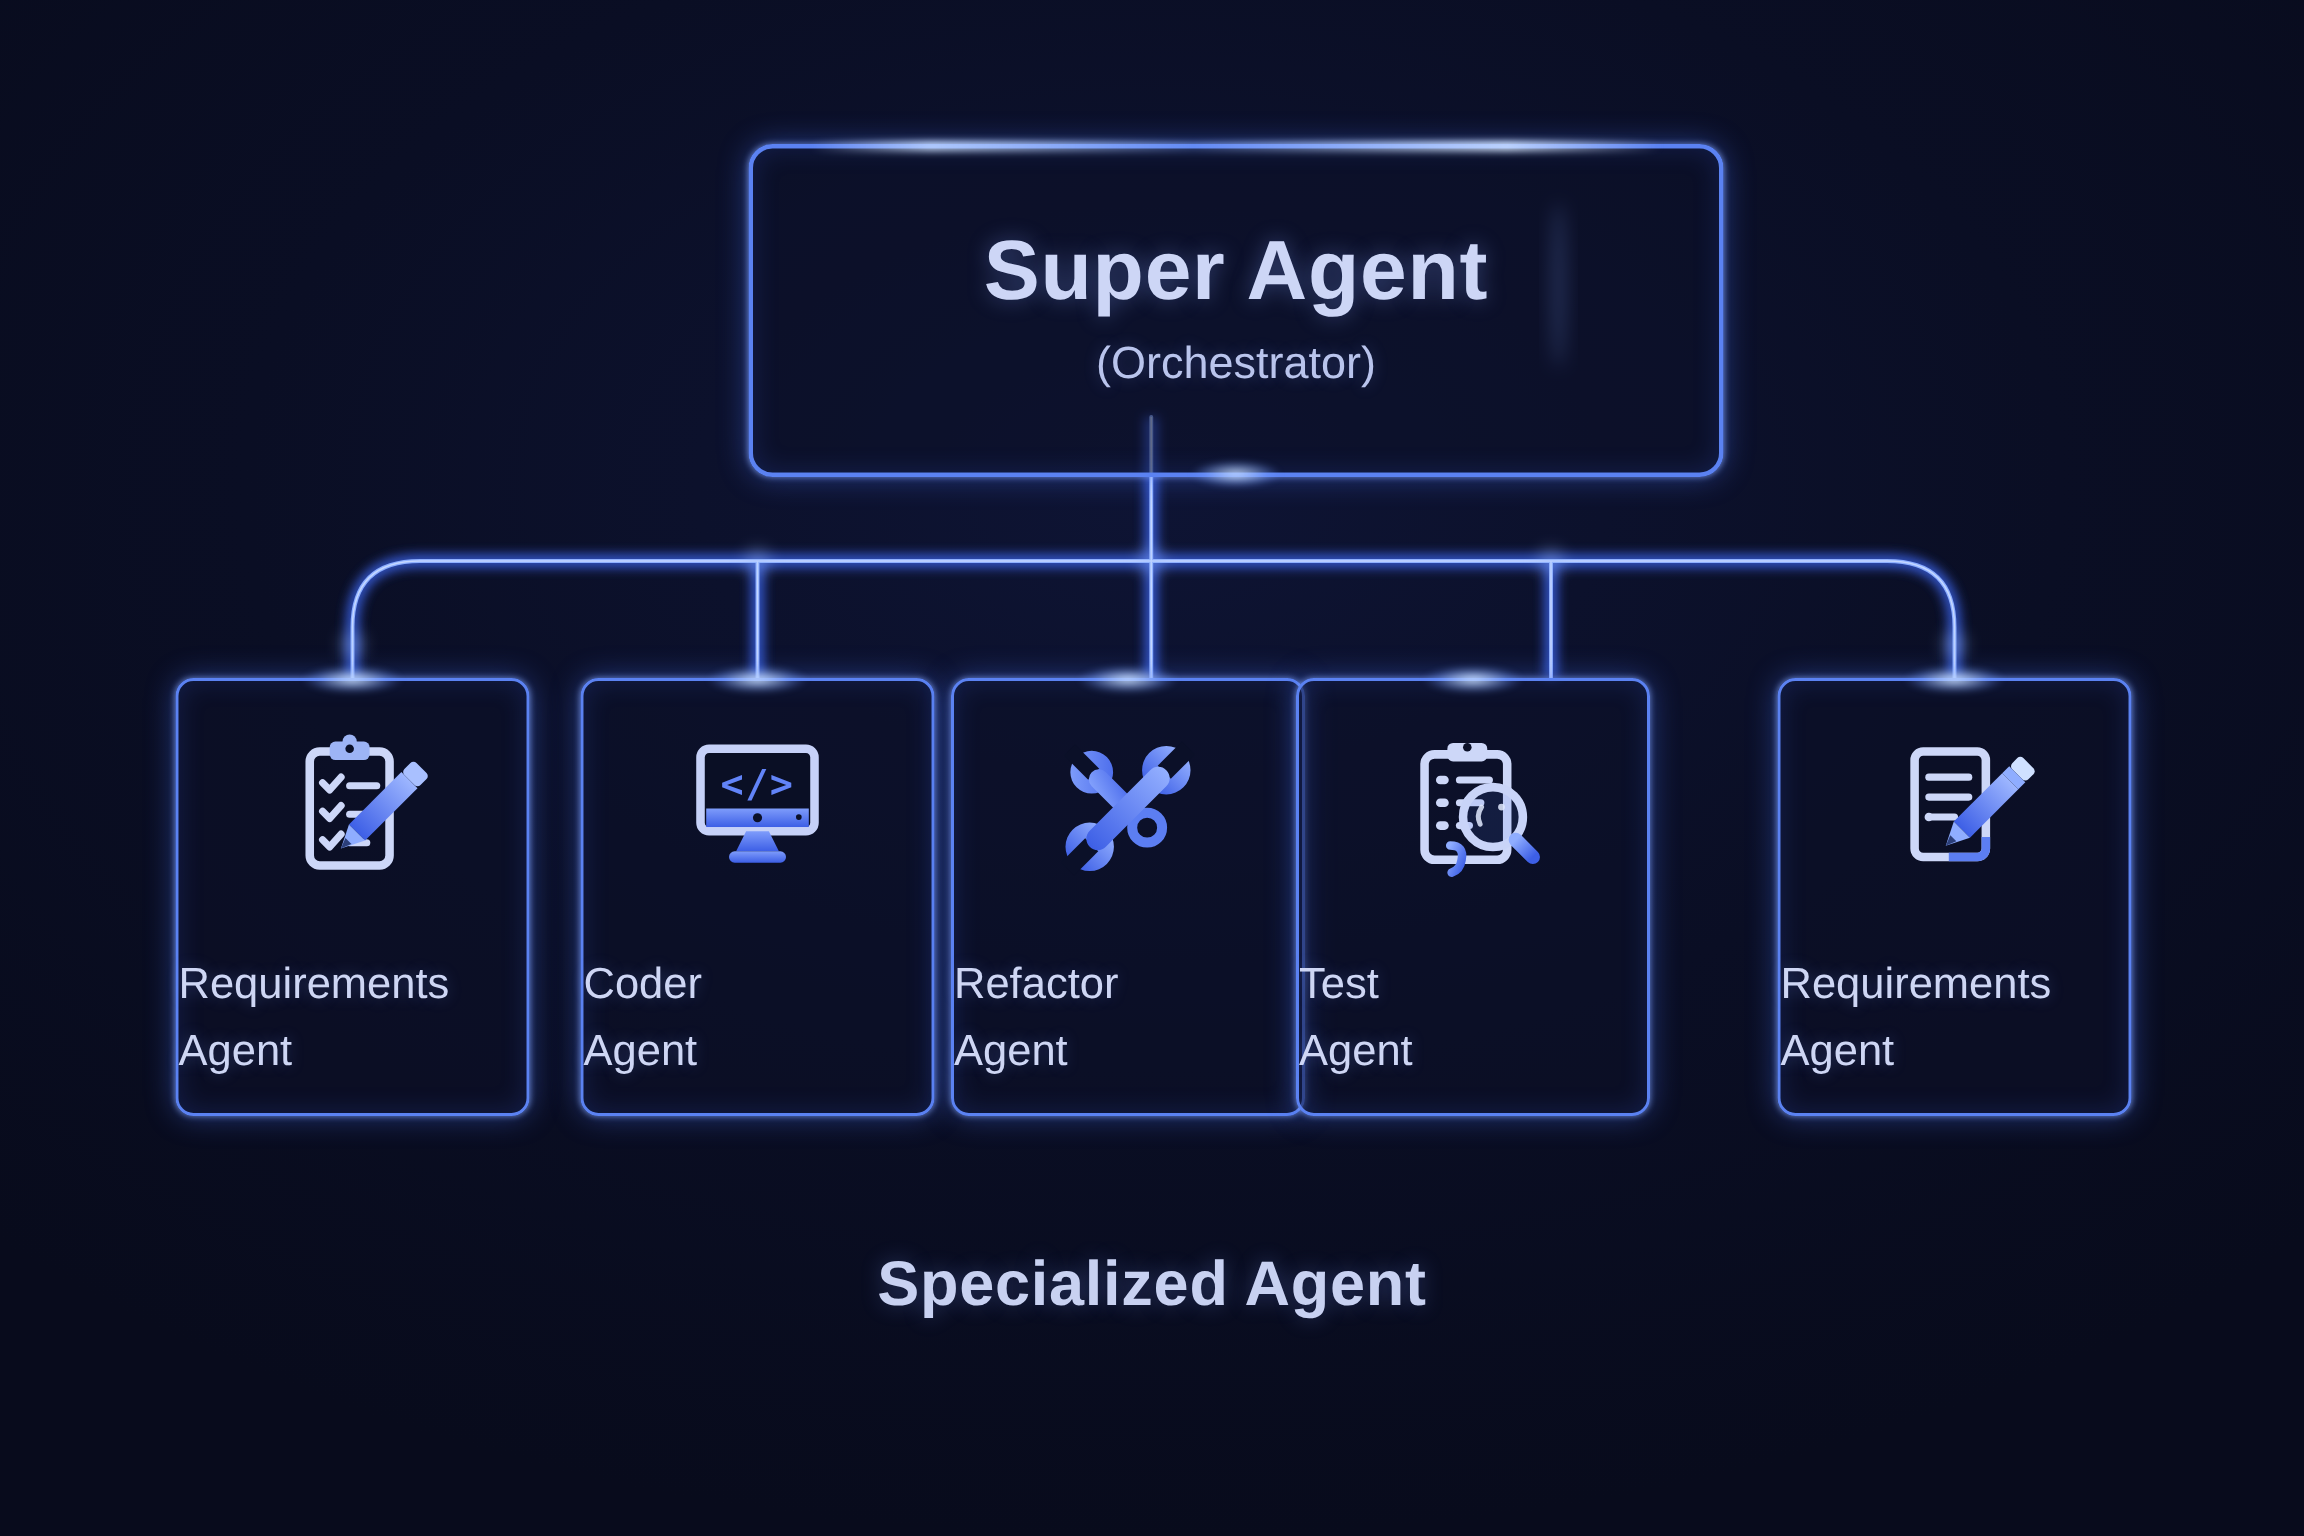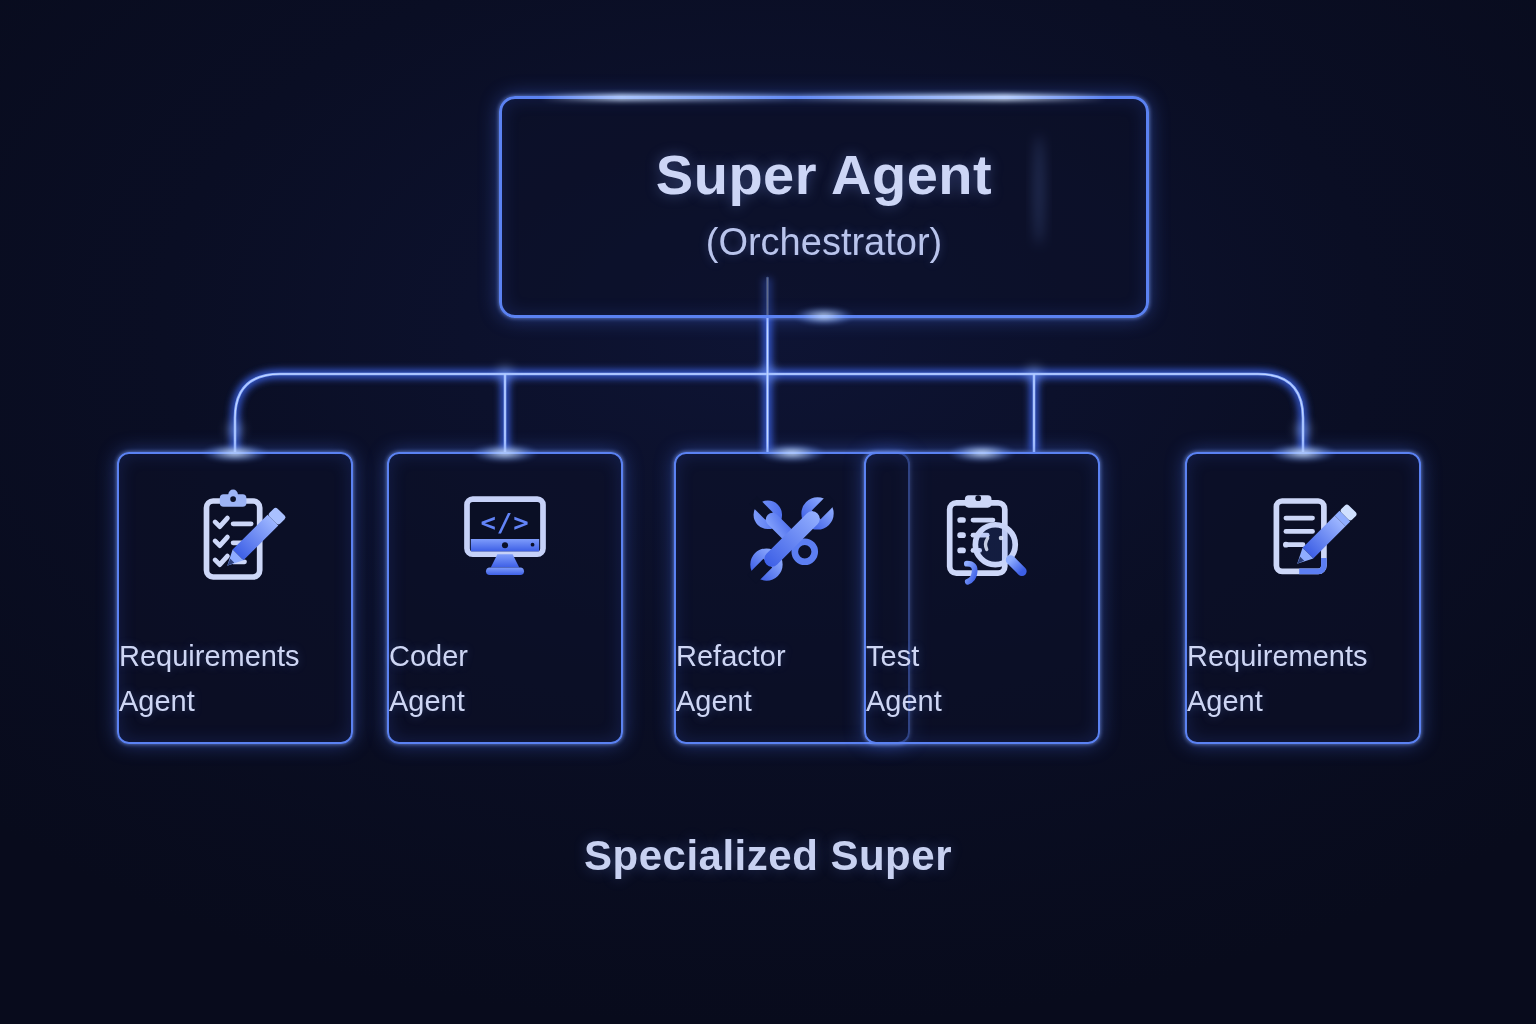--- a/index.html
+++ b/index.html
@@ -31,21 +31,21 @@
       rgba(130,170,255,.25) 45%, rgba(215,232,255,.9) 82%, transparent);
     filter:blur(2.5px); pointer-events:none; }
   .root-box::after { content:''; position:absolute; bottom:-13px; left:50%;
     transform:translateX(-50%); width:80px; height:24px;
     background:radial-gradient(ellipse closest-side, rgba(200,222,255,.9),
       rgba(120,160,255,.3) 55%, transparent 75%);
     filter:blur(2px); pointer-events:none; }
   .root-title { font-size:56px; font-weight:bold; color:#cdd6f6;
     letter-spacing:.5px; margin-top:-8px;
     text-shadow:0 0 14px rgba(130,160,255,.35); }
-  .root-subtitle { font-size:38px; color:#b9c4ec; margin-top:14px;
+  .root-subtitle { font-size:30px; color:#b9c4ec; margin-top:14px;
     text-shadow:0 0 10px rgba(120,150,255,.3); }
 
   .agent-box { top:452px; width:236px; height:292px; border-radius:12px;
     border-width:2.5px; }
   .agent-box::before { content:''; position:absolute; top:-13px; left:50%;
     transform:translateX(-50%); width:86px; height:24px;
     background:radial-gradient(ellipse closest-side, rgba(200,222,255,.95),
       rgba(120,160,255,.3) 55%, transparent 78%);
     filter:blur(2px); pointer-events:none; }
   .icon-wrap { position:absolute; top:22px; left:0; right:0; height:126px;
@@ -143,21 +143,21 @@
         <circle cx="89" cy="66" r="2" fill="#0b1028"></circle>
         <text x="60" y="52" text-anchor="middle" font-size="27" font-weight="bold" font-family="DejaVu Sans Mono, monospace" fill="#6284f8" letter-spacing="1">&lt;/&gt;</text>
         <path d="M52 76 h16 l7 14 h-30 z" fill="url(#mg2)"></path>
         <rect x="40" y="90" width="40" height="8" rx="4" fill="url(#mg2)"></rect>
       </svg>
     </div>
     <div class="agent-label">Coder
 Agent</div>
   </div>
 
-  <div class="neon-box agent-box" style="left:674px">
+  <div class="neon-box agent-box" style="left:634px">
     <div class="icon-wrap">
       <svg width="114" height="114" viewBox="0 0 120 120">
         <defs>
           <linearGradient id="wg" x1="0" y1="0" x2="0" y2="1">
             <stop offset="0" stop-color="#93afff"></stop>
               <stop offset="1" stop-color="#3d5fe6"></stop>
           </linearGradient>
           <linearGradient id="wg2" x1="0" y1="0" x2="1" y2="1">
             <stop offset="0" stop-color="#86a4fd"></stop>
               <stop offset="1" stop-color="#4566ea"></stop>
@@ -236,15 +236,15 @@
           <rect x="-8" y="-44" width="16" height="48" fill="url(#pg5)"></rect>
           <polygon points="-8,4 8,4 0,20" fill="#8fadff"></polygon>
           <polygon points="-3,12.5 3,12.5 0,20" fill="#2c3f7a"></polygon>
         </g>
       </svg>
     </div>
     <div class="agent-label">Requirements
 Agent</div>
   </div>
 
-  <div class="group-label">Specialized Super</div>
+  <div class="group-label">Specialized Agent</div>
 
 </div>
 
 </body></html>

